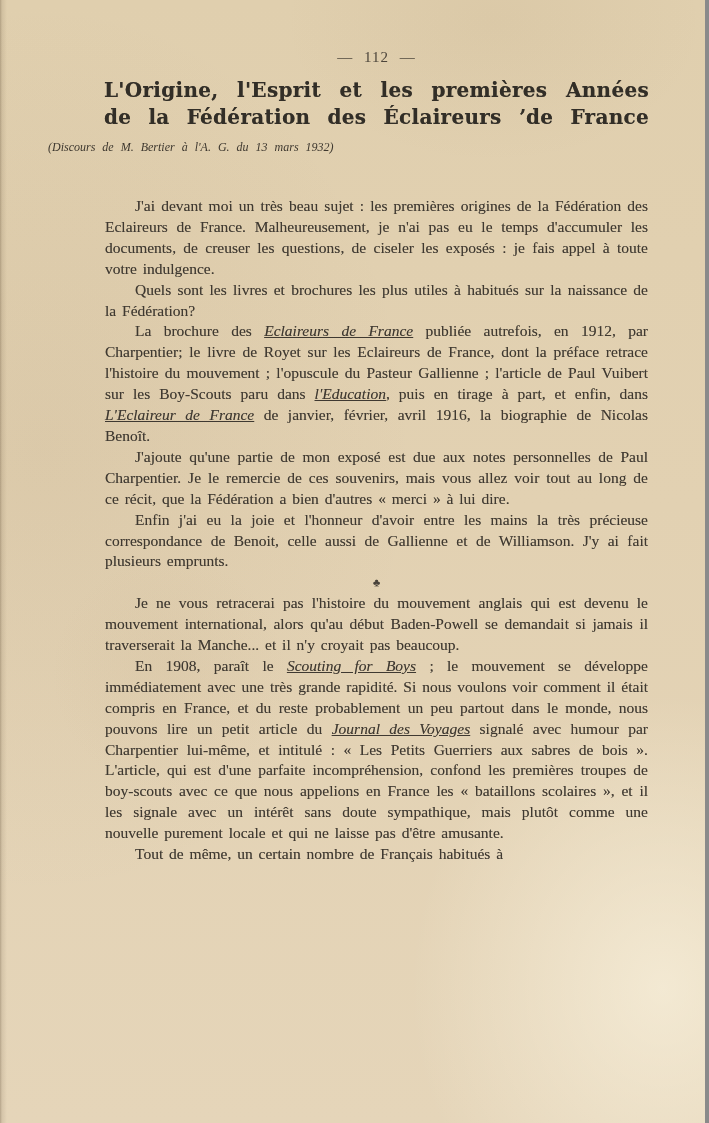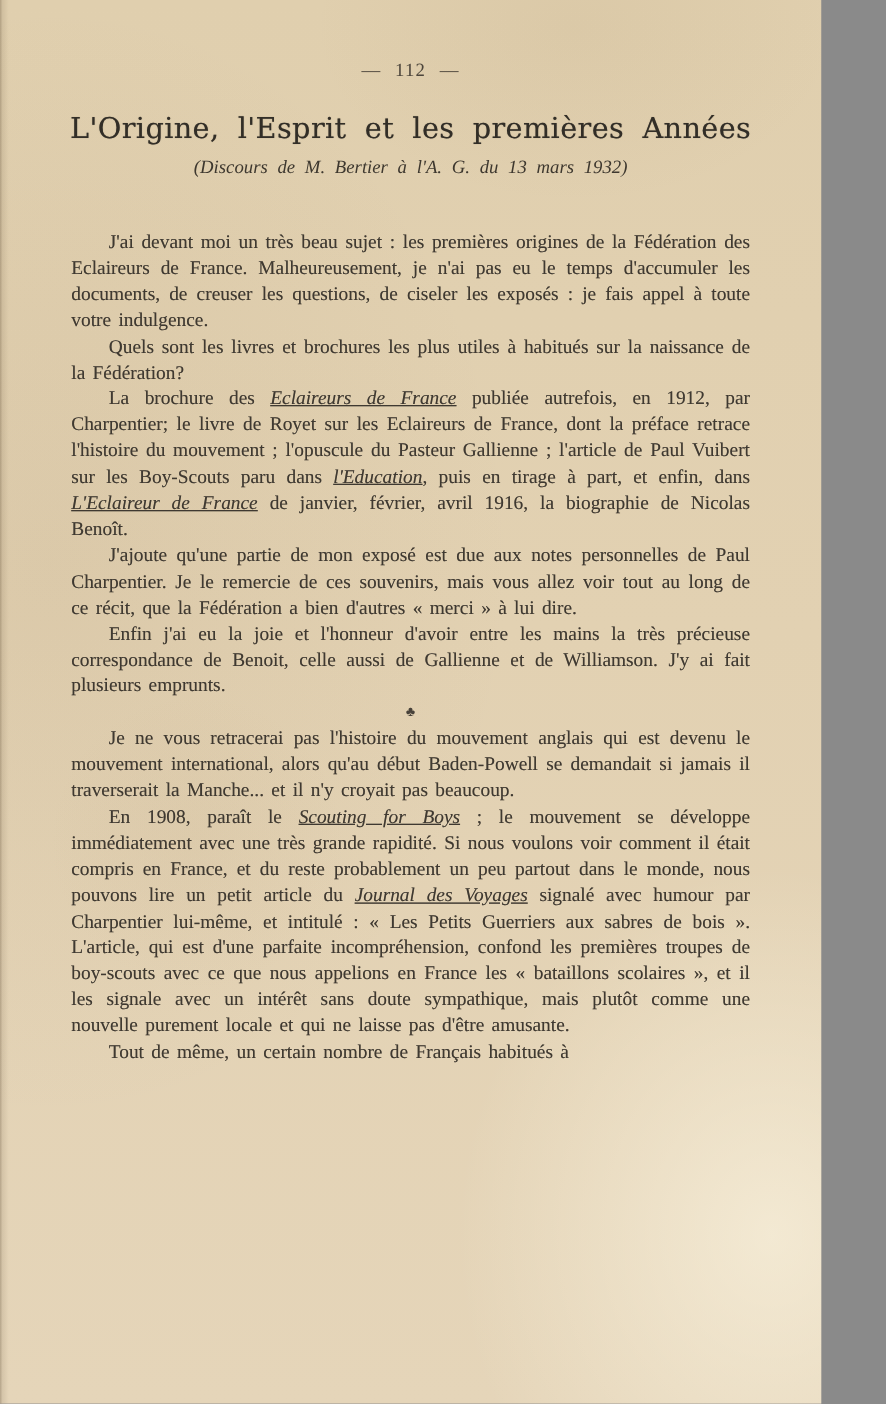--- a/index.html
+++ b/index.html
@@ -13,49 +13,49 @@
     height: 1123px;
     overflow: hidden;
     font-family: "Liberation Serif", serif;
     background:
       radial-gradient(ellipse 360px 420px at 94% 88%, rgba(255,250,233,0.55), rgba(255,250,233,0) 70%),
       radial-gradient(ellipse 300px 200px at 70% 2%, rgba(150,120,80,0.07), rgba(150,120,80,0) 70%),
       radial-gradient(ellipse 500px 600px at 6% 40%, rgba(130,100,60,0.07), rgba(130,100,60,0) 75%),
       radial-gradient(circle 120px at 24% 60%, rgba(165,135,90,0.06), rgba(165,135,90,0) 100%),
       linear-gradient(90deg, rgba(70,52,30,0.30) 0px, rgba(70,52,30,0.10) 2px, rgba(70,52,30,0.0) 7px),
       linear-gradient(180deg, #e0cfae 0%, #e2d1b2 45%, #e5d5b9 100%);
+    padding-left: 48px;
   }
   .pagenum {
     padding-top: 49px;
     text-align: center;
     font-size: 15px;
     letter-spacing: 1px;
     word-spacing: 6px;
     color: #4c453b;
   }
   .title {
-    margin: 24px auto 0;
+    margin: 11px auto 0;
     width: 545px;
     font-family: "DejaVu Serif", serif;
-    font-weight: normal;
-    font-size: 23px;
+    font-weight: bold;
+    font-size: 20px;
     line-height: 27px;
     letter-spacing: 0.3px;
     color: #322e27;
     text-shadow: 0 0 0.6px rgba(50,46,39,0.55);
   }
   .title-line {
     text-align: justify;
     text-align-last: justify;
   }
   .subtitle {
     margin-top: 9px;
-    text-align: center;
     font-style: italic;
-    font-size: 15px;
+    font-size: 12px;
     word-spacing: 4px;
     color: #3e382f;
   }
   .bodytext {
     margin: 41px auto 0;
     width: 543px;
     font-size: 15.5px;
     line-height: 20.9px;
     text-align: justify;
     color: #3f3931;
@@ -77,20 +77,21 @@
 </style>
 </head>
 <body>
 
 <div class="scan">
 
   <div class="pagenum">— 112 —</div>
 
   <div class="title">
     <div class="title-line">L'Origine, l'Esprit et les premières Années</div>
+    <div class="title-line">de la Fédération des Éclaireurs ʼde France</div>
   </div>
 
   <div class="subtitle">(Discours de M. Bertier à l'A. G. du 13 mars 1932)</div>
 
   <div class="bodytext">
     <p><span>J'ai devant moi un très beau sujet : les premières origines de la Fédération des Eclaireurs de France. Malheureusement, je n'ai pas eu le temps d'accumuler les documents, de creuser les questions, de ciseler les exposés : je fais appel à toute votre indulgence.</span></p>
     <p><span>Quels sont les livres et brochures les plus utiles à habitués sur la naissance de la Fédération?</span></p>
     <p><span>La brochure des </span><i>Eclaireurs de France</i><span> publiée autrefois, en 1912, par Charpentier; le livre de Royet sur les Eclaireurs de France, dont la préface retrace l'histoire du mouvement ; l'opuscule du Pasteur Gallienne ; l'article de Paul Vuibert sur les Boy-Scouts paru dans </span><i>l'Education</i><span>, puis en tirage à part, et enfin, dans </span><i>L'Eclaireur de France</i><span> de janvier, février, avril 1916, la biographie de Nicolas Benoît.</span></p>
     <p><span>J'ajoute qu'une partie de mon exposé est due aux notes personnelles de Paul Charpentier. Je le remercie de ces souvenirs, mais vous allez voir tout au long de ce récit, que la Fédération a bien d'autres « merci » à lui dire.</span></p>
     <p><span>Enfin j'ai eu la joie et l'honneur d'avoir entre les mains la très précieuse correspondance de Benoit, celle aussi de Gallienne et de Williamson. J'y ai fait plusieurs emprunts.</span></p>

